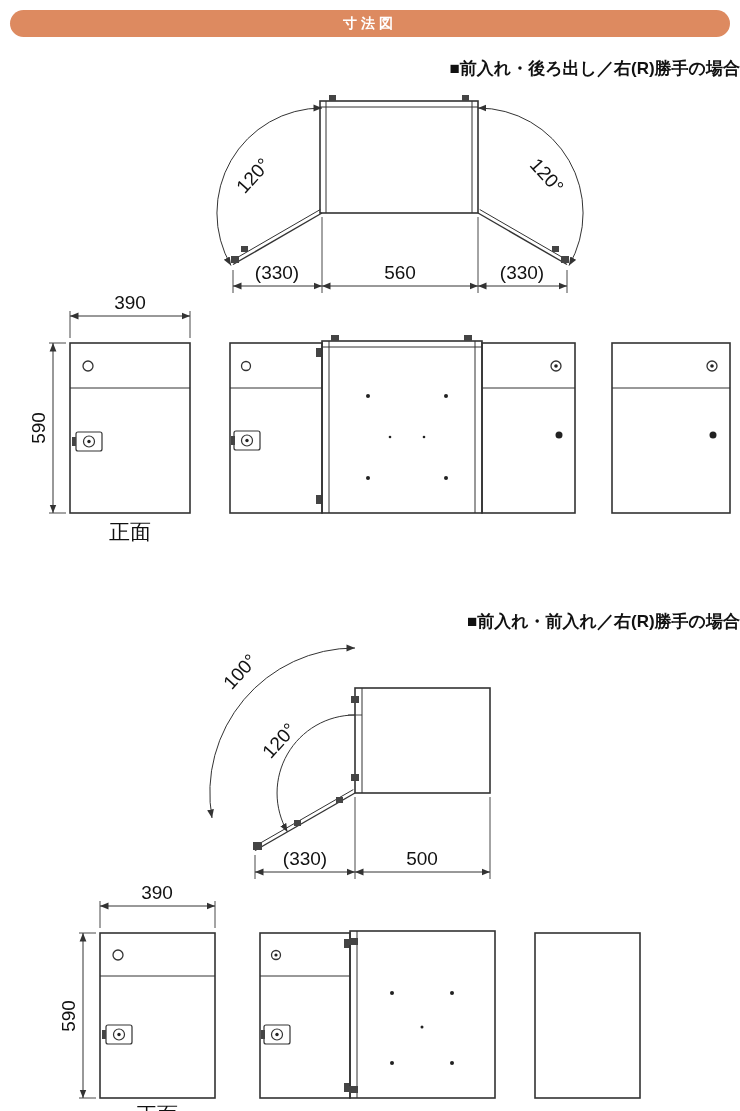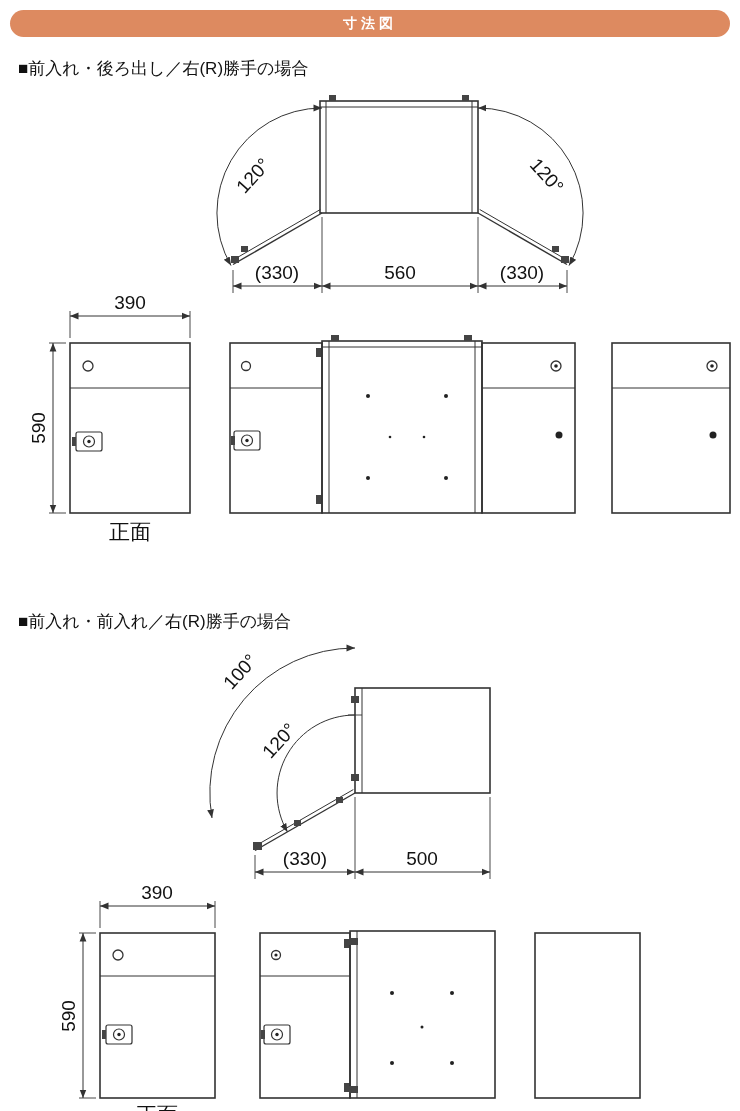--- a/index.html
+++ b/index.html
@@ -5,22 +5,22 @@
   * { box-sizing: border-box; }
   html, body { margin: 0; padding: 0; background: #fff; }
   body { width: 740px; font-family: "Liberation Sans", "DejaVu Sans", sans-serif; color: #111; }
   .banner {
     height: 27px; margin: 10px 10px 12px 10px; border-radius: 14px;
     background: #dd8a60; color: #fff;
     display: flex; align-items: center; justify-content: center;
     font-size: 14px; font-weight: bold; letter-spacing: 4px;
   }
   .section-title {
-    font-size: 17px; font-weight: normal; color: #111;
-    margin: 20px 0 0 18px; line-height: 23px;
+    font-size: 17px; font-weight: bold; color: #111;
+    margin: 20px 0 0 18px; line-height: 23px; text-align: right;
   }
   .section-title.s2 { margin-top: 60px; }
   svg { display: block; }
   svg text { font-family: "Liberation Sans", "DejaVu Sans", sans-serif; font-size: 19px; fill: #111; }
   svg text.caption { font-size: 21px; }
   .ln { stroke: #333; fill: none; }
   .thick { stroke-width: 1.6; }
   .thin { stroke-width: 1; }
   .xline { stroke: #333; stroke-width: 0.9; fill: none; }
   .dim { stroke: #333; stroke-width: 1; fill: none; }

